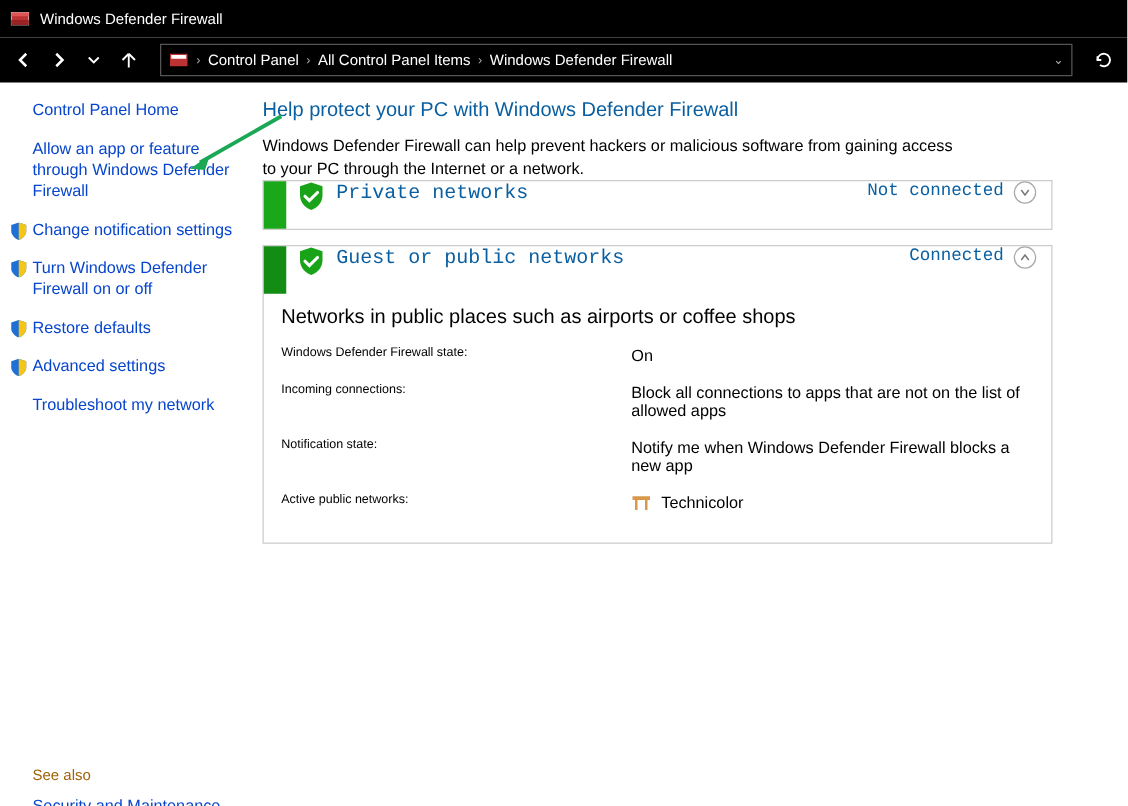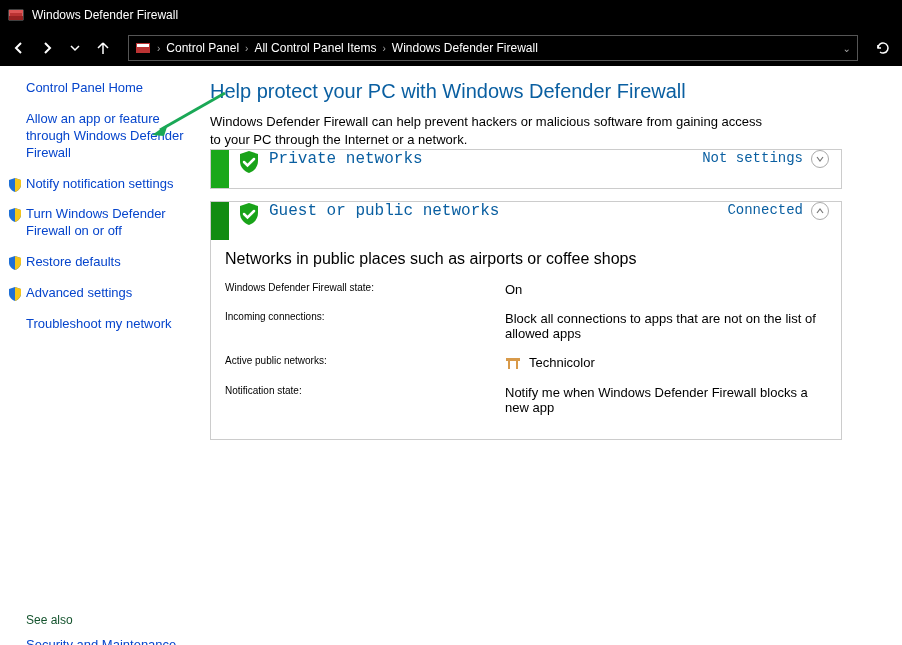--- a/index.html
+++ b/index.html
@@ -12,23 +12,23 @@
   .addrwrap { flex: 1; height: 26px; border: 1px solid #555; display: flex; align-items: center; margin: 0 8px; padding: 0 6px; gap: 6px; }
   .addrwrap .cp-icon { width: 16px; height: 16px; }
   .crumb { color: #fff; font-size: 12px; cursor: pointer; }
   .crumb-sep { color: #aaa; font-size: 10px; }
   .refresh { width: 22px; height: 22px; display:flex;align-items:center;justify-content:center; cursor:pointer; }
   .content { display: flex; padding-top: 14px; }
   .sidebar { width: 210px; padding: 0 10px 0 26px; }
   .side-link { color: #0645cc; font-size: 13px; margin-bottom: 14px; cursor: pointer; display: block; line-height: 1.3; }
   .side-link.withicon { position: relative; }
   .shield-mini { position: absolute; left: -18px; top: 2px; width: 14px; height: 14px; }
-  .see-also-label { color: #14532d; font-size: 12px; margin-top: 280px; margin-bottom: 10px; }
+  .see-also-label { color: #a16207; font-size: 12px; margin-top: 280px; margin-bottom: 10px; }
   .main { flex: 1; padding-right: 60px; }
-  .page-title { color: #0a5fa1; font-size: 20px; font-weight: 400; margin-bottom: 10px; }
+  .page-title { color: #0a5fa1; font-size: 16px; font-weight: 400; margin-bottom: 10px; }
   .page-desc { font-size: 13px; line-height: 1.4; max-width: 560px; }
   .network-panel { border: 1px solid #ccc; margin-bottom: 12px; }
   .panel-head { height: 38px; display: flex; align-items: flex-start; padding-right: 12px; cursor: pointer; font-family: Liberation Mono, monospace; }
   .panel-head .colorbar { width: 18px; height: 100%; background: #1aa81a; }
   .panel-head .colorbar.dark { background: #128c12; }
   .panel-head .shield { width: 24px; height: 24px; margin: 0 8px; }
   .panel-head .nlabel { color: #0a5fa1; font-size: 16px; flex: 1; }
   .panel-head .status { color: #0a5fa1; font-size: 14px; margin-right: 8px; }
   .panel-head .chev { width: 18px; height: 18px; border: 1px solid #aaa; border-radius: 50%; display:flex;align-items:center;justify-content:center; }
   .panel-body { padding: 10px 14px; }
@@ -98,21 +98,21 @@
   <div class="sidebar" style="position:relative;">
     <a class="side-link">Control Panel Home</a>
 
     <a class="side-link withicon">Allow an app or feature through Windows Defender Firewall</a>
 
     <a class="side-link withicon">
       <svg class="shield-mini" viewBox="0 0 14 14">
           <path d="M7 0 L13 2 V7 C13 10 10 13 7 14 C4 13 1 10 1 7 V2 Z" fill="#1e6fd6"></path>
           <path d="M7 0 L13 2 V7 C13 10 10 13 7 14 V0 Z" fill="#f5c518"></path>
         </svg>
-      <span>Notify notification settings</span>
+      <span>Change notification settings</span>
     </a>
 
     <a class="side-link withicon">
       <svg class="shield-mini" viewBox="0 0 14 14">
           <path d="M7 0 L13 2 V7 C13 10 10 13 7 14 C4 13 1 10 1 7 V2 Z" fill="#1e6fd6"></path>
           <path d="M7 0 L13 2 V7 C13 10 10 13 7 14 V0 Z" fill="#f5c518"></path>
         </svg>
       <span>Turn Windows Defender Firewall on or off</span>
     </a>
 
@@ -144,21 +144,21 @@
     <p class="page-desc">Windows Defender Firewall can help prevent hackers or malicious software from gaining access to your PC through the Internet or a network.</p>
 
     <div class="network-panel">
       <div class="panel-head">
         <div class="colorbar"></div>
         <svg class="shield" viewBox="0 0 24 24">
             <path d="M12 1 L21 4 V11 C21 17 17 21 12 23 C7 21 3 17 3 11 V4 Z" fill="#19a319"></path>
             <path d="M7 12 L10.5 15.5 L17 9" stroke="#fff" stroke-width="2.5" fill="none" stroke-linecap="round"></path>
           </svg>
         <span class="nlabel">Private networks</span>
-        <span class="status">Not settings</span>
+        <span class="status">Not connected</span>
         <div class="chev">
             <svg width="10" height="10" viewBox="0 0 10 10">
               <path d="M2 3 L5 7 L8 3" stroke="#777" stroke-width="1.2" fill="none"></path>
             </svg>
           </div>
       </div>
     </div>
 
     <div class="network-panel">
       <div class="panel-head">
@@ -179,34 +179,34 @@
         <div class="desc">Networks in public places such as airports or coffee shops</div>
         <div class="row">
           <div class="k">Windows Defender Firewall state:</div>
           <div class="v">On</div>
         </div>
         <div class="row">
           <div class="k">Incoming connections:</div>
           <div class="v">Block all connections to apps that are not on the list of allowed apps</div>
         </div>
         <div class="row">
+          <div class="k">Notification state:</div>
+          <div class="v">Notify me when Windows Defender Firewall blocks a new app</div>
+        </div>
+        <div class="row">
           <div class="k">Active public networks:</div>
           <div class="v">
             <svg class="net-ico" viewBox="0 0 16 16">
                 <rect x="1" y="3" width="14" height="3" fill="#d89a4a"></rect>
                 <rect x="3" y="6" width="2" height="8" fill="#d89a4a"></rect>
                 <rect x="11" y="6" width="2" height="8" fill="#d89a4a"></rect>
               </svg>
             <span>Technicolor</span>
           </div>
         </div>
-        <div class="row">
-          <div class="k">Notification state:</div>
-          <div class="v">Notify me when Windows Defender Firewall blocks a new app</div>
-        </div>
       </div>
     </div>
   </div>
 </div>
 
 <svg class="arrow-overlay" style="left:150px; top:88px; width:80px; height:50px;" viewBox="0 0 80 50">
   <line x1="75" y1="5" x2="10" y2="42" stroke="#1aa856" stroke-width="3"></line>
   <polygon points="2,47 18,36 14,48" fill="#1aa856"></polygon>
 </svg>
 

